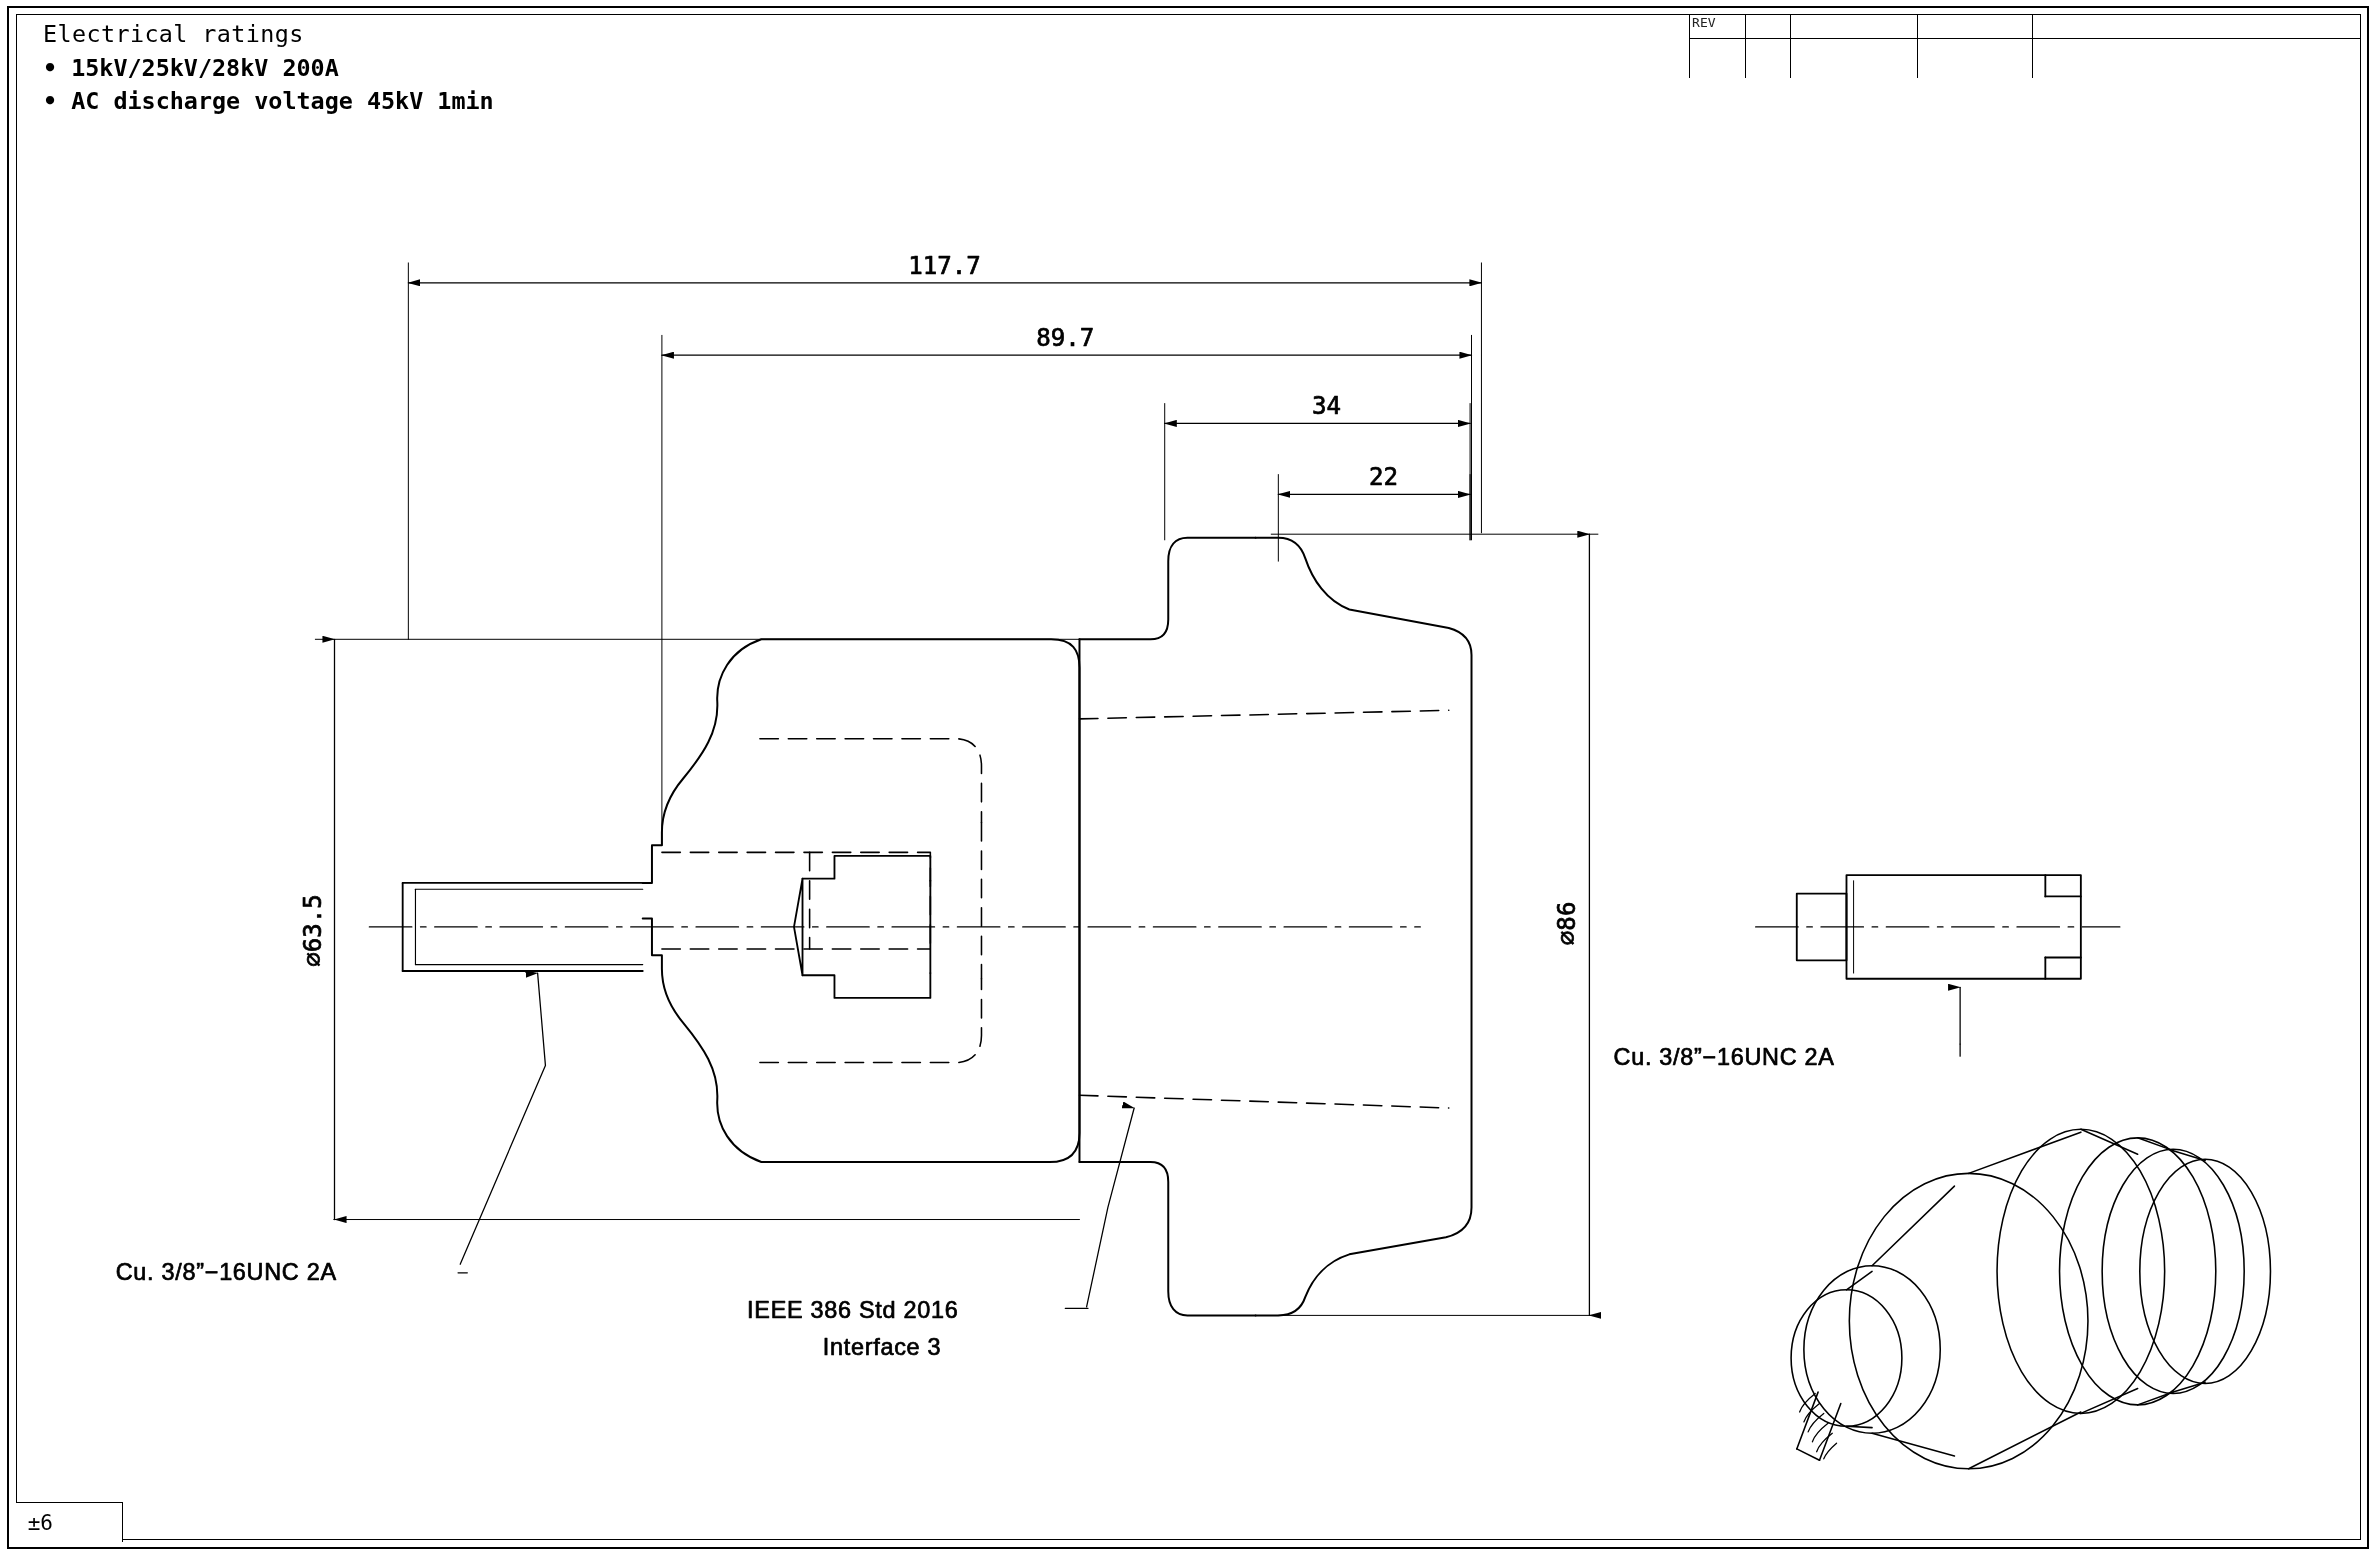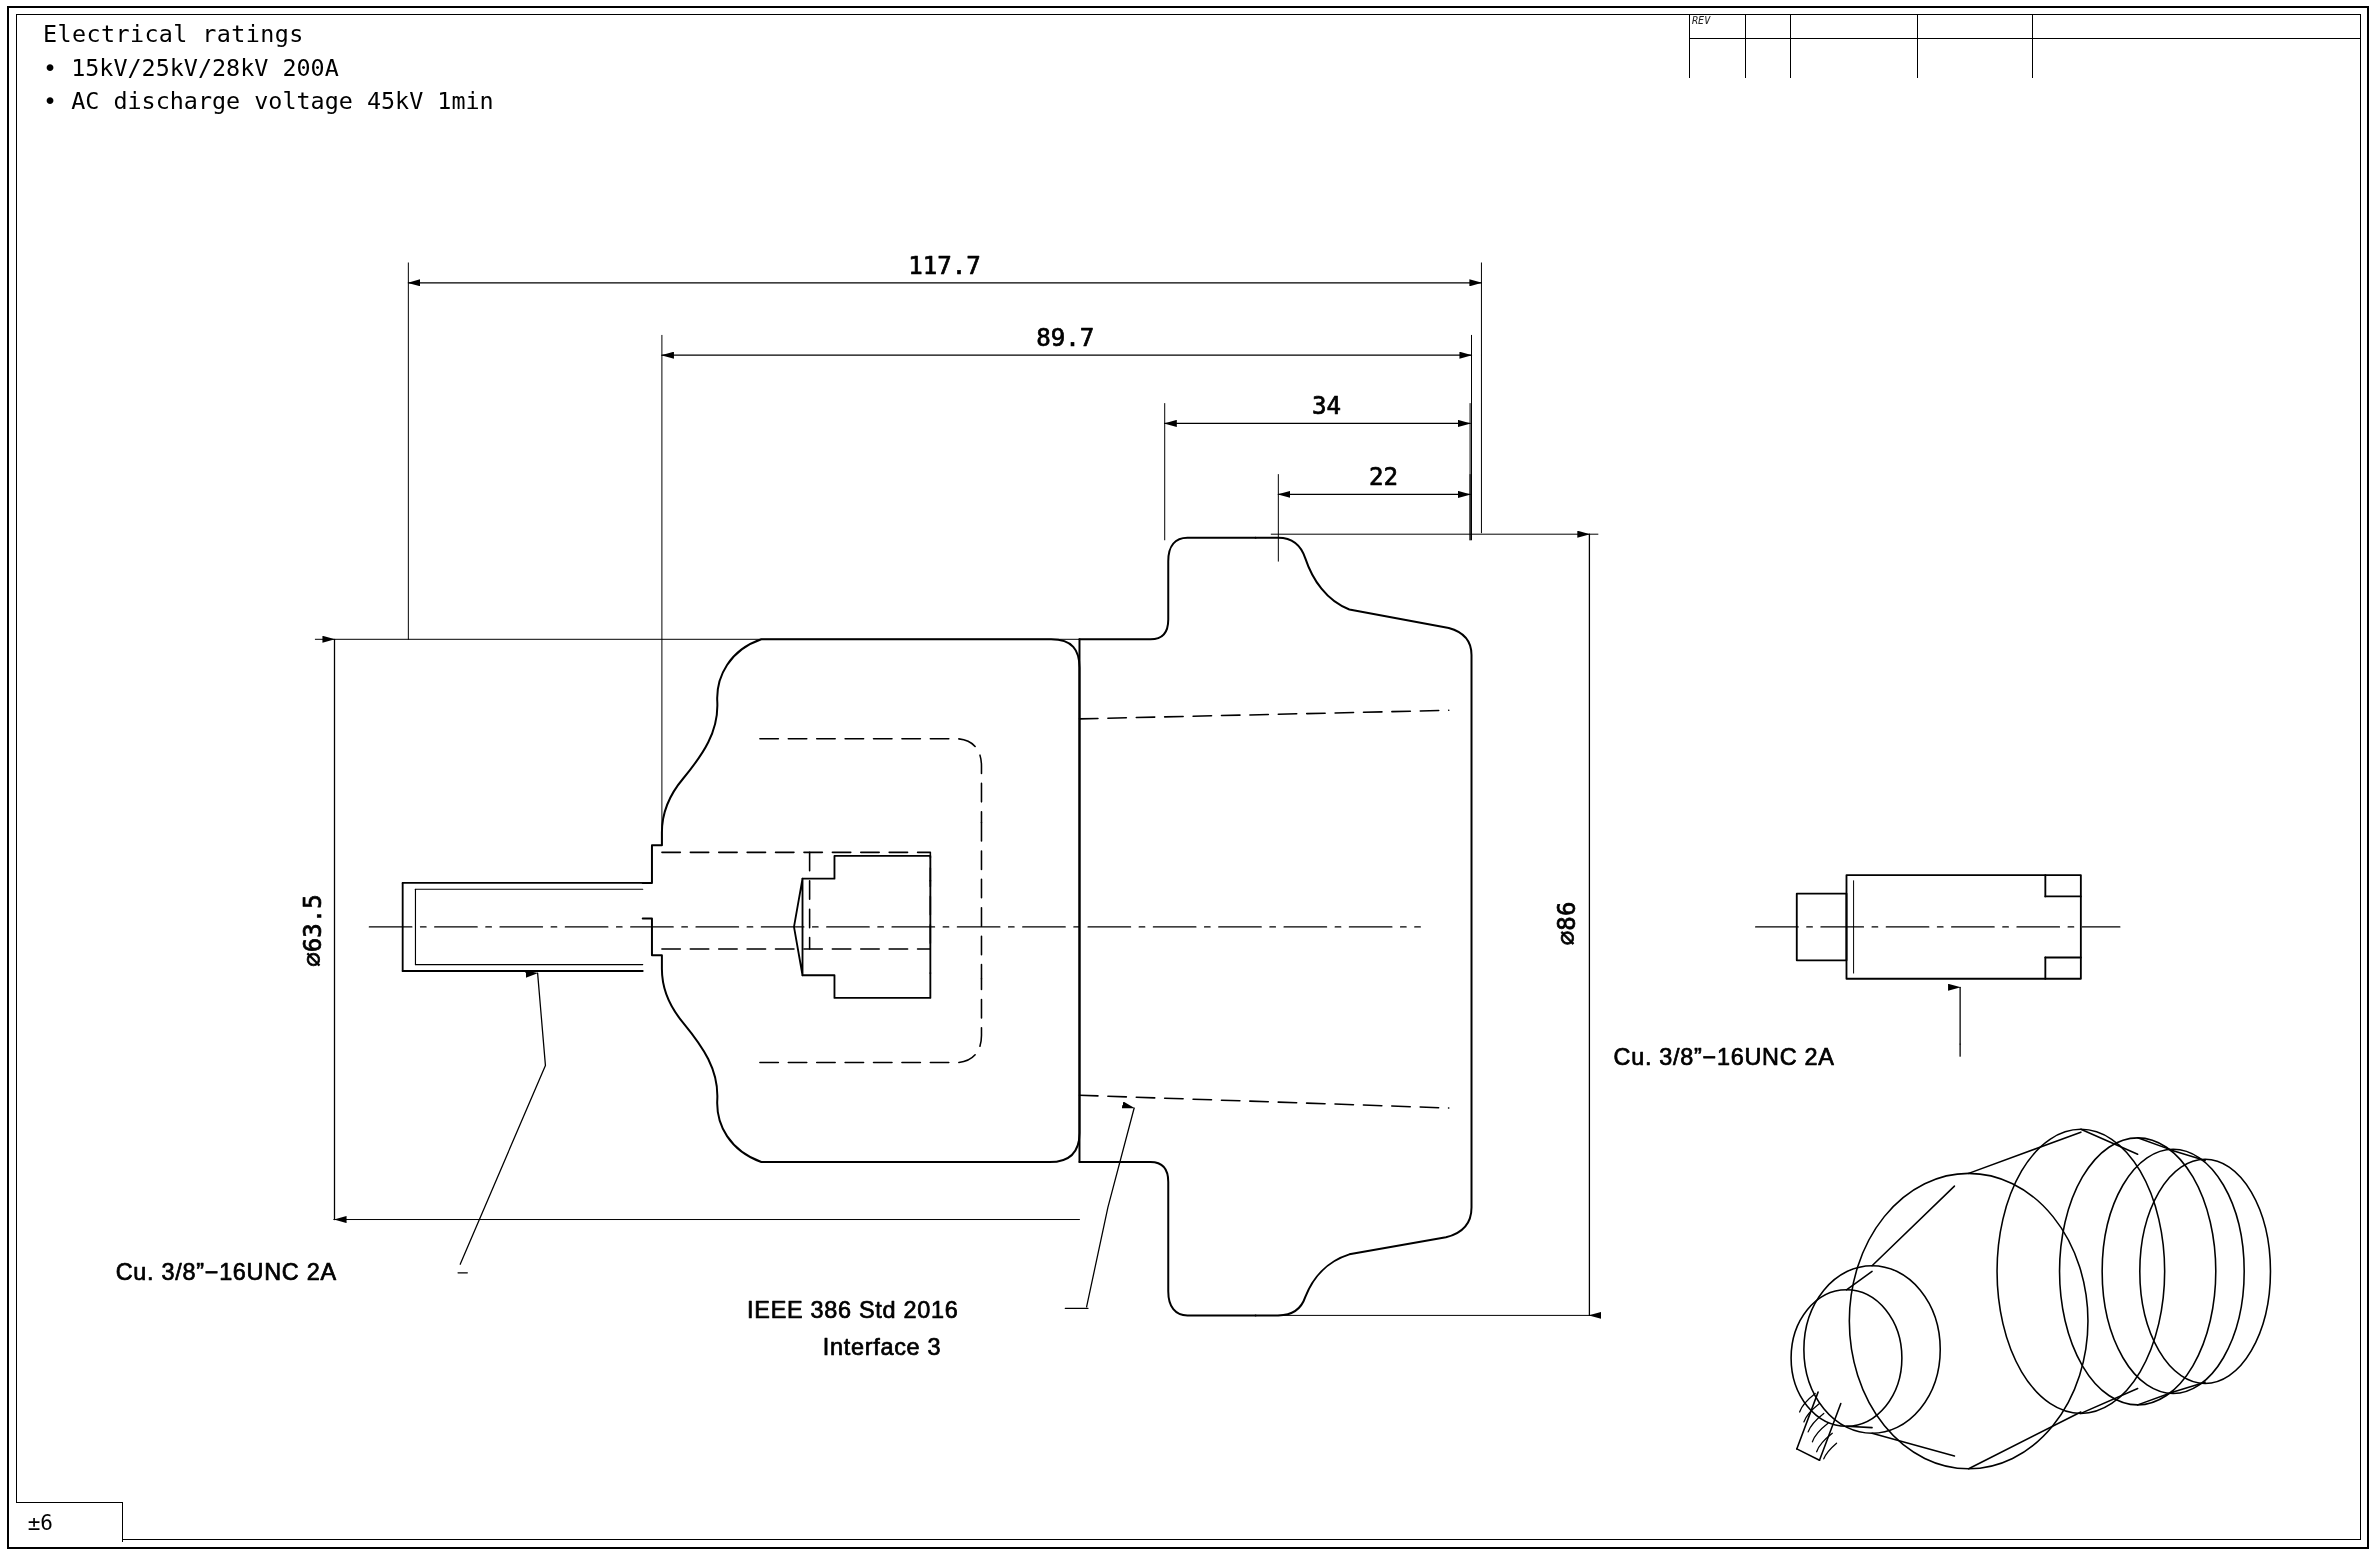--- a/index.html
+++ b/index.html
@@ -45,46 +45,46 @@
     font-size: 23.4px;
     line-height: 1.44;
     color: #000;
     white-space: nowrap;
   }
   #notes .note-title {
     letter-spacing: 0.4px;
   }
   #notes .note-item {
     letter-spacing: 0px;
+    font-weight: bold;
   }
   
   #titleblock {
     position: absolute;
     right: 17px;
     top: 15px;
     height: 63px;
     border-left: 1.1px solid #000;
     display: flex;
     align-items: stretch;
   }
   #titleblock .tb-col {
     border-right: 1.1px solid #000;
     position: relative;
     display: flex;
     flex-direction: column;
   }
   #titleblock .tb-row-top {
     height: 23px;
     border-bottom: 1.1px solid #000;
-    font-size: 10px;
+    font-size: 13px;
     color: #222;
     padding-left: 2.1px;
     overflow: hidden;
     white-space: nowrap;
-    font-style: italic;
   }
   #titleblock .tb-row-bot {
     flex: 1;
   }
   
   #tolerance {
     position: absolute;
     left: 16.3px;
     bottom: 15px;
     width: 107px;

